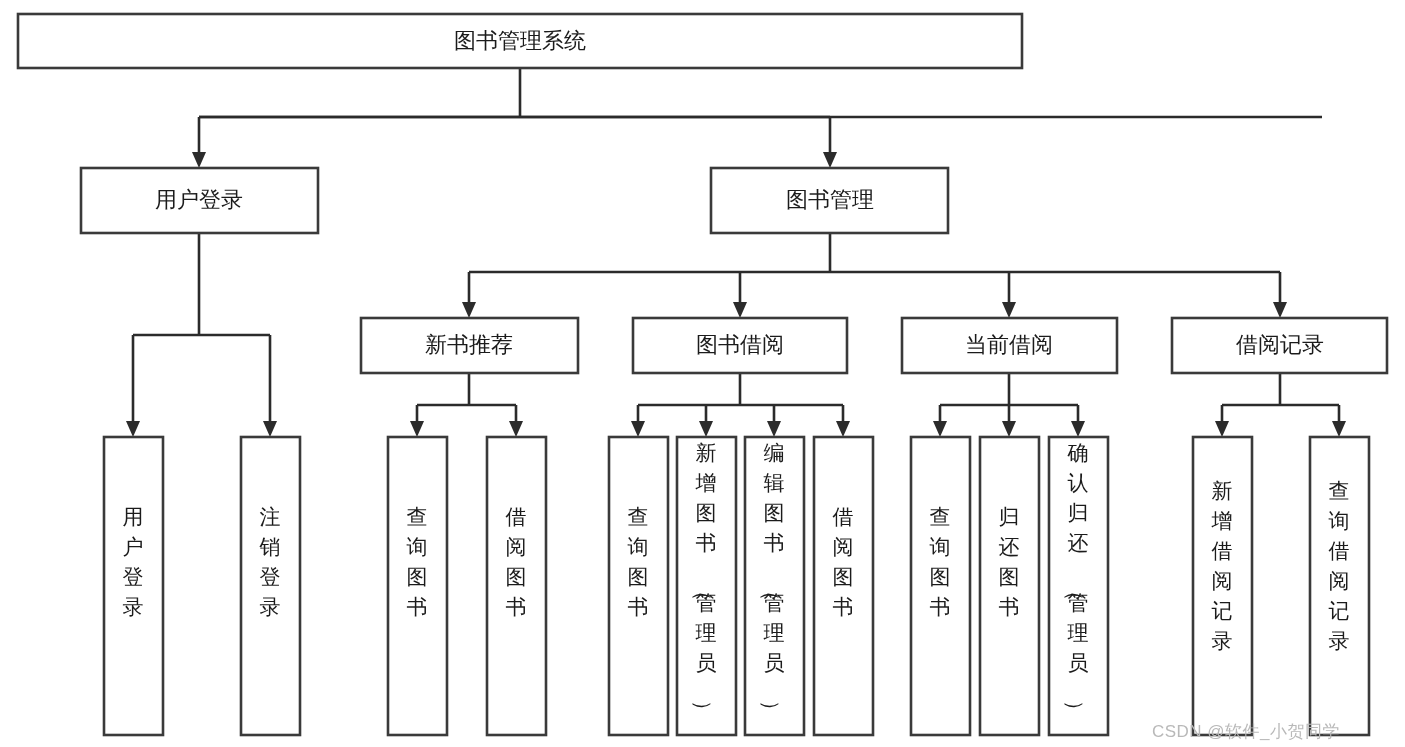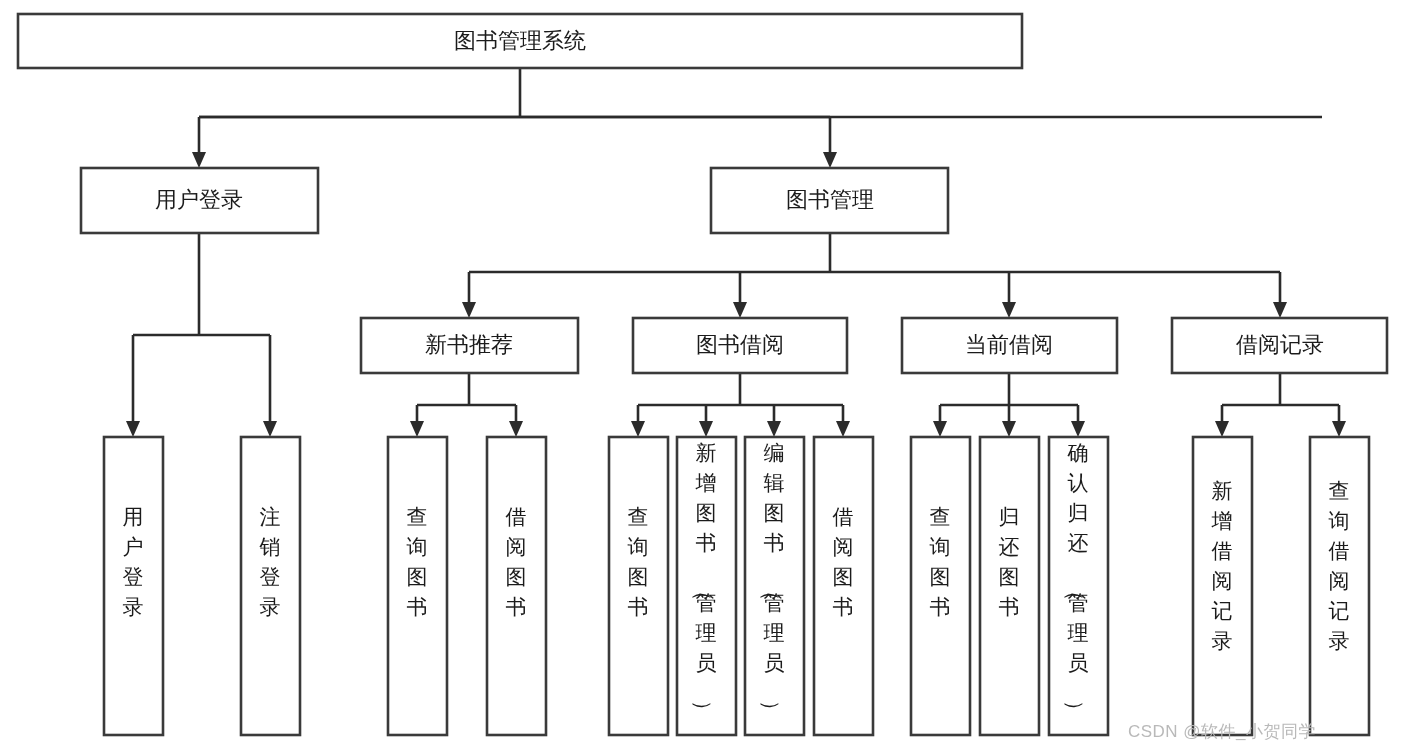--- a/index.html
+++ b/index.html
@@ -8,21 +8,21 @@
   #stage{position:relative;width:1340px;height:747px;background:#fff;}
   svg{position:absolute;left:0;top:0;}
   .box-rect{fill:#ffffff;stroke:#3a3a3a;stroke-width:2.6;}
   .conn{stroke:#2b2b2b;stroke-width:2.6;fill:none;stroke-linecap:butt;}
   .arrowhead{fill:#2b2b2b;}
   .node-label{font-family:"Liberation Sans","DejaVu Sans",sans-serif;
               fill:#1b1b1b;font-size:22px;text-anchor:middle;
               dominant-baseline:middle;}
   .leaf-label{font-family:"Liberation Sans","DejaVu Sans",sans-serif;
               fill:#1b1b1b;font-size:21px;text-anchor:middle;}
-  .watermark{position:absolute;right:24px;bottom:4px;color:#b9b9b9;
+  .watermark{position:absolute;right:0;bottom:4px;color:#b9b9b9;
              font-size:17px;font-family:"Liberation Sans","DejaVu Sans",sans-serif;
              white-space:nowrap;letter-spacing:0.5px;}
 </style>
 </head>
 <body>
 
 <div id="stage">
 
 <svg width="1405" height="747" viewBox="0 0 1405 747">
 

